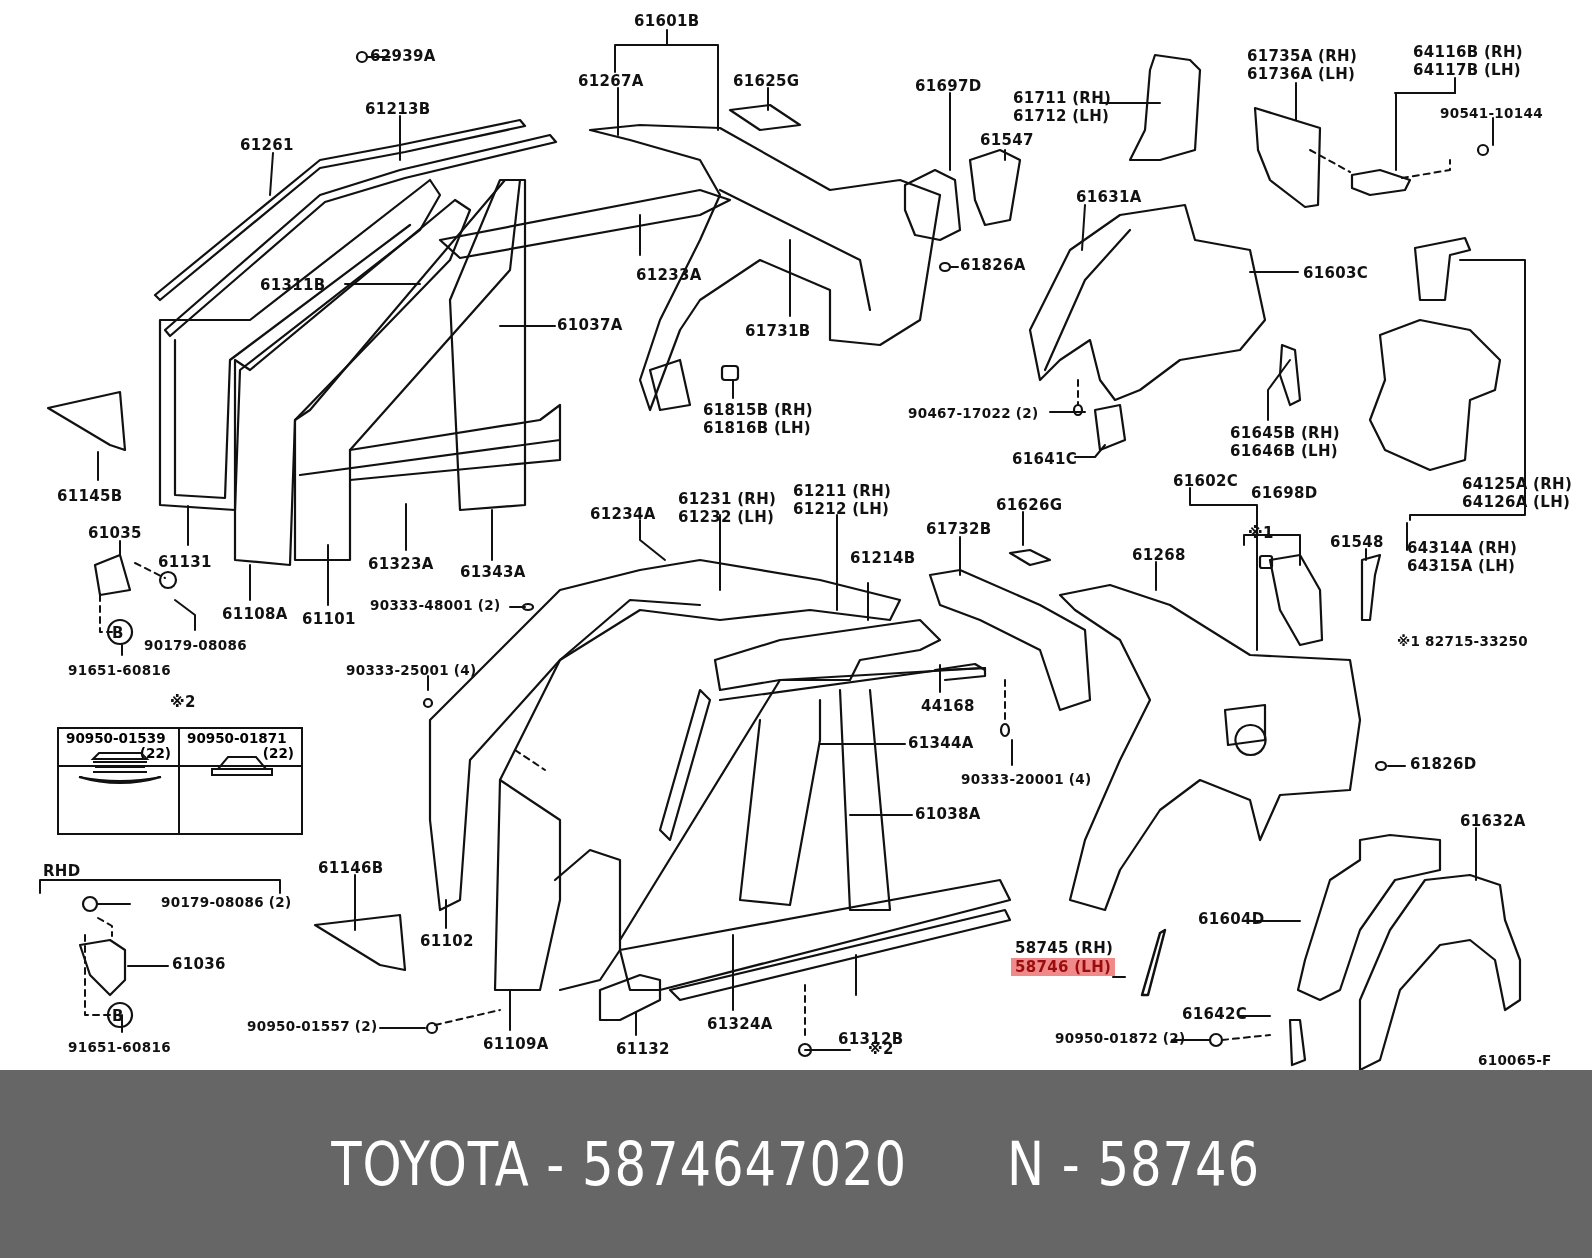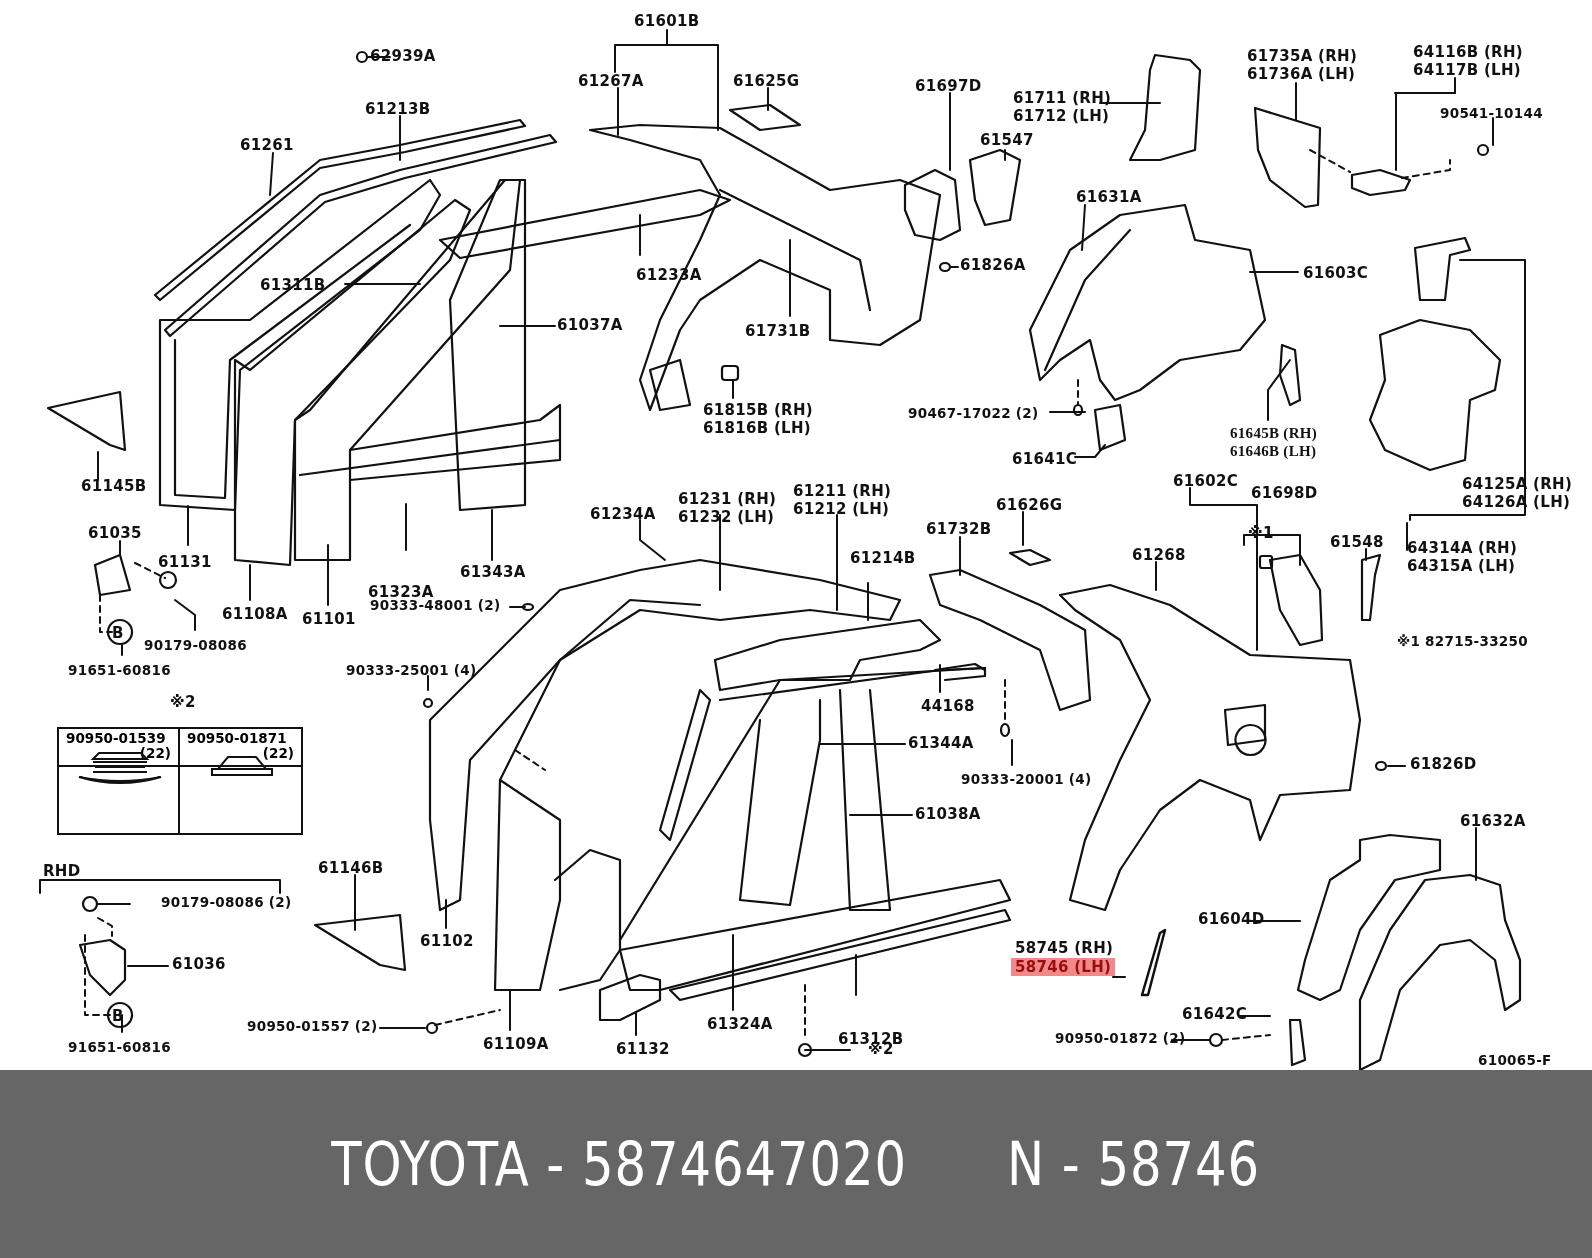--- a/index.html
+++ b/index.html
@@ -287,28 +287,28 @@
       <div class="lbl" style="left: 745px; top: 322px;">
         <span class="l2">61731B</span>
       </div>
       <div class="lbl" style="left: 703px; top: 401px;">
         <span class="l2">61815B (RH)</span>
         <span class="l2">61816B (LH)</span>
       </div>
       <div class="lbl sm" style="left: 908px; top: 404px;">
         <span class="l2">90467-17022 (2)</span>
       </div>
-      <div class="lbl" style="left: 1230px; top: 424px; font-family: Liberation Serif, serif;">
+      <div class="lbl" style="left: 1230px; top: 424px;">
         <span class="l2">61645B (RH)</span>
         <span class="l2">61646B (LH)</span>
       </div>
       <div class="lbl" style="left: 1012px; top: 450px;">
         <span class="l2">61641C</span>
       </div>
-      <div class="lbl" style="left: 57px; top: 477px; margin-left: 24px;">
+      <div class="lbl" style="left: 57px; top: 487px;">
         <span class="l2">61145B</span>
       </div>
       <div class="lbl" style="left: 1462px; top: 475px;">
         <span class="l2">64125A (RH)</span>
         <span class="l2">64126A (LH)</span>
       </div>
       <div class="lbl" style="left: 1173px; top: 472px;">
         <span class="l2">61602C</span>
       </div>
       <div class="lbl" style="left: 1251px; top: 484px;">
@@ -343,21 +343,21 @@
       <div class="lbl" style="left: 1407px; top: 539px;">
         <span class="l2">64314A (RH)</span>
         <span class="l2">64315A (LH)</span>
       </div>
       <div class="lbl" style="left: 88px; top: 524px;">
         <span class="l2">61035</span>
       </div>
       <div class="lbl" style="left: 158px; top: 553px;">
         <span class="l2">61131</span>
       </div>
-      <div class="lbl" style="left: 368px; top: 555px; margin-top: 28px;">
+      <div class="lbl" style="left: 368px; top: 555px;">
         <span class="l2">61323A</span>
       </div>
       <div class="lbl" style="left: 460px; top: 563px;">
         <span class="l2">61343A</span>
       </div>
       <div class="lbl" style="left: 850px; top: 549px; text-align: center;">
         <span class="l2">61214B</span>
       </div>
       <div class="lbl sm" style="left: 370px; top: 596px;">
         <span class="l2">90333-48001 (2)</span>

